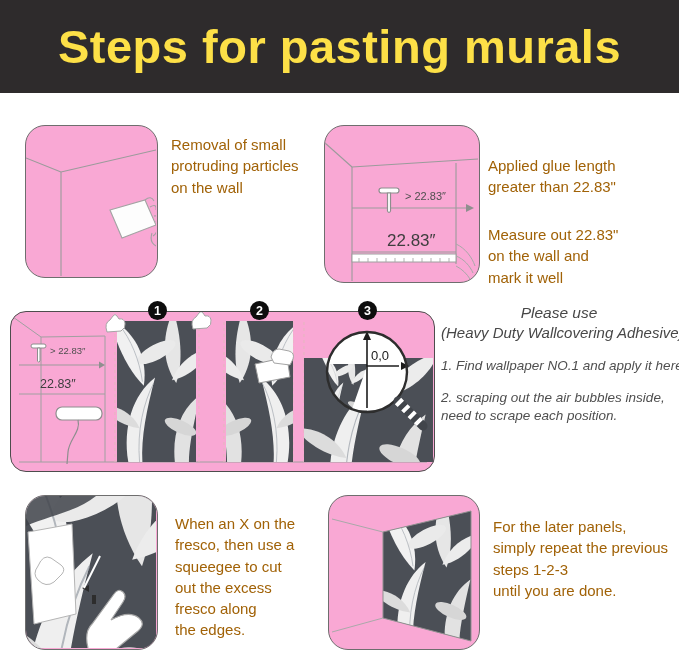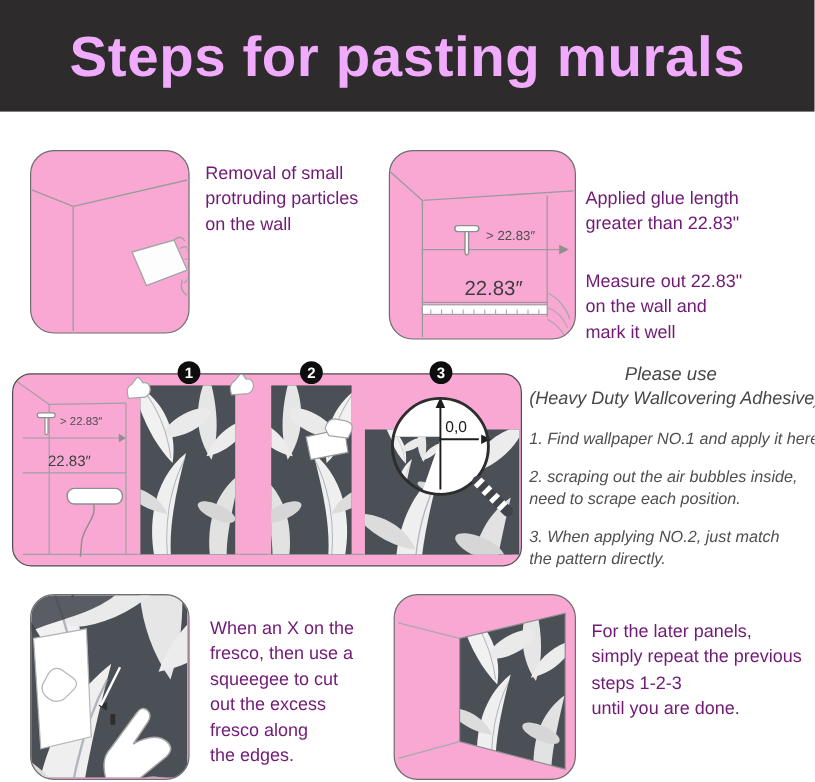--- a/index.html
+++ b/index.html
@@ -5,35 +5,35 @@
   html,body{margin:0;padding:0;background:#fff;}
   .page{
     position:relative;width:679px;height:652px;background:#ffffff;overflow:hidden;
     font-family:"Liberation Sans",sans-serif;
   }
   .banner{
     position:absolute;left:0;top:0;width:679px;height:93px;background:#2e2b2c;
     display:flex;align-items:center;justify-content:center;
   }
   .banner h1{
-    margin:0;color:#f0abfc;font-size:47px;font-weight:bold;letter-spacing:.5px;
+    margin:0;color:#fde047;font-size:47px;font-weight:bold;letter-spacing:.5px;
     font-family:"Liberation Sans",sans-serif;
   }
   .panel{
     position:absolute;background:#f9a8d4;border:1.4px solid #6e6e6e;border-radius:20px;
     overflow:hidden;box-sizing:border-box;
   }
   .panel svg{display:block;}
   .box1{left:25px;top:125px;width:133px;height:153px;}
   .box2{left:324px;top:125px;width:156px;height:158px;}
   .wide{left:10px;top:311px;width:425px;height:161px;border:1.6px solid #4d4d4d;border-radius:16px;}
   .box4{left:25px;top:495px;width:133px;height:155px;}
   .box5{left:328px;top:495px;width:152px;height:155px;}
   .caption{
-    position:absolute;white-space:pre;color:#701a75;font-size:15px;line-height:1.42;
+    position:absolute;white-space:pre;color:#a16207;font-size:15px;line-height:1.42;
   }
   .cap1{left:171px;top:134px;}
   .cap2a{left:488px;top:155px;}
   .cap2b{left:488px;top:224px;}
   .cap4{left:175px;top:513px;}
   .cap5{left:493px;top:516px;}
   .badge{
     position:absolute;top:301px;width:19px;height:19px;border-radius:50%;
     background:#0d0d0d;color:#fff;font-size:12.5px;font-weight:bold;
     display:flex;align-items:center;justify-content:center;z-index:6;
@@ -228,22 +228,20 @@
   <div class="badge b1">1</div>
   <div class="badge b2">2</div>
   <div class="badge b3">3</div>
 
   <div class="notes">
     <div class="note-head">Please use</div>
     <div class="note-sub">(Heavy Duty Wallcovering Adhesive)</div>
     <div class="note-item">1. Find wallpaper NO.1 and apply it here.</div>
     <div class="note-item">2. scraping out the air bubbles inside,
 need to scrape each position.</div>
-    <div class="note-item">3. When applying NO.2, just match
-the pattern directly.</div>
   </div>
 
   <div class="panel box4">
     <svg width="130" height="152" viewBox="0 0 130 152">
       <use href="#leafset" x="-45" y="-30" width="230" height="240"></use>
       <path d="M0,0 L70,0 C50,16 22,20 0,30 Z" fill="#3f434a" opacity="0.85"></path>
       <g>
         <polygon points="2,36 46,28 50,118 8,128" fill="#ffffff" stroke="#b5b5b5" stroke-width="1"></polygon>
         <path d="M12,70 q-6,8 0,14 q8,8 16,2 l8,-8 q4,-5 -1,-9 l-10,-7 q-8,-4 -13,8 z" fill="none" stroke="#b5b5b5" stroke-width="1"></path>
       </g>

